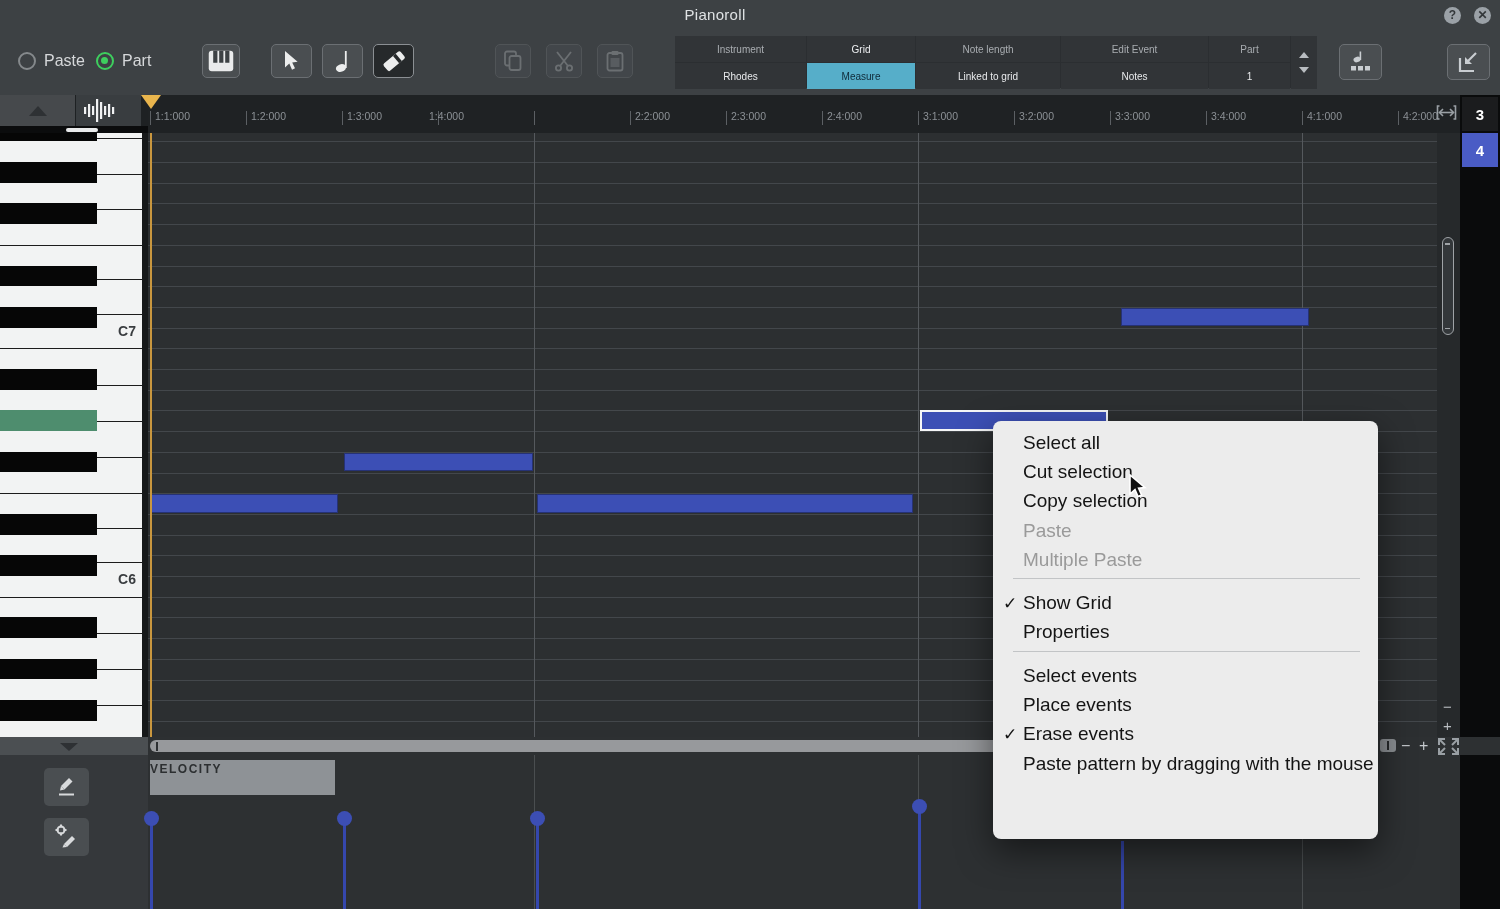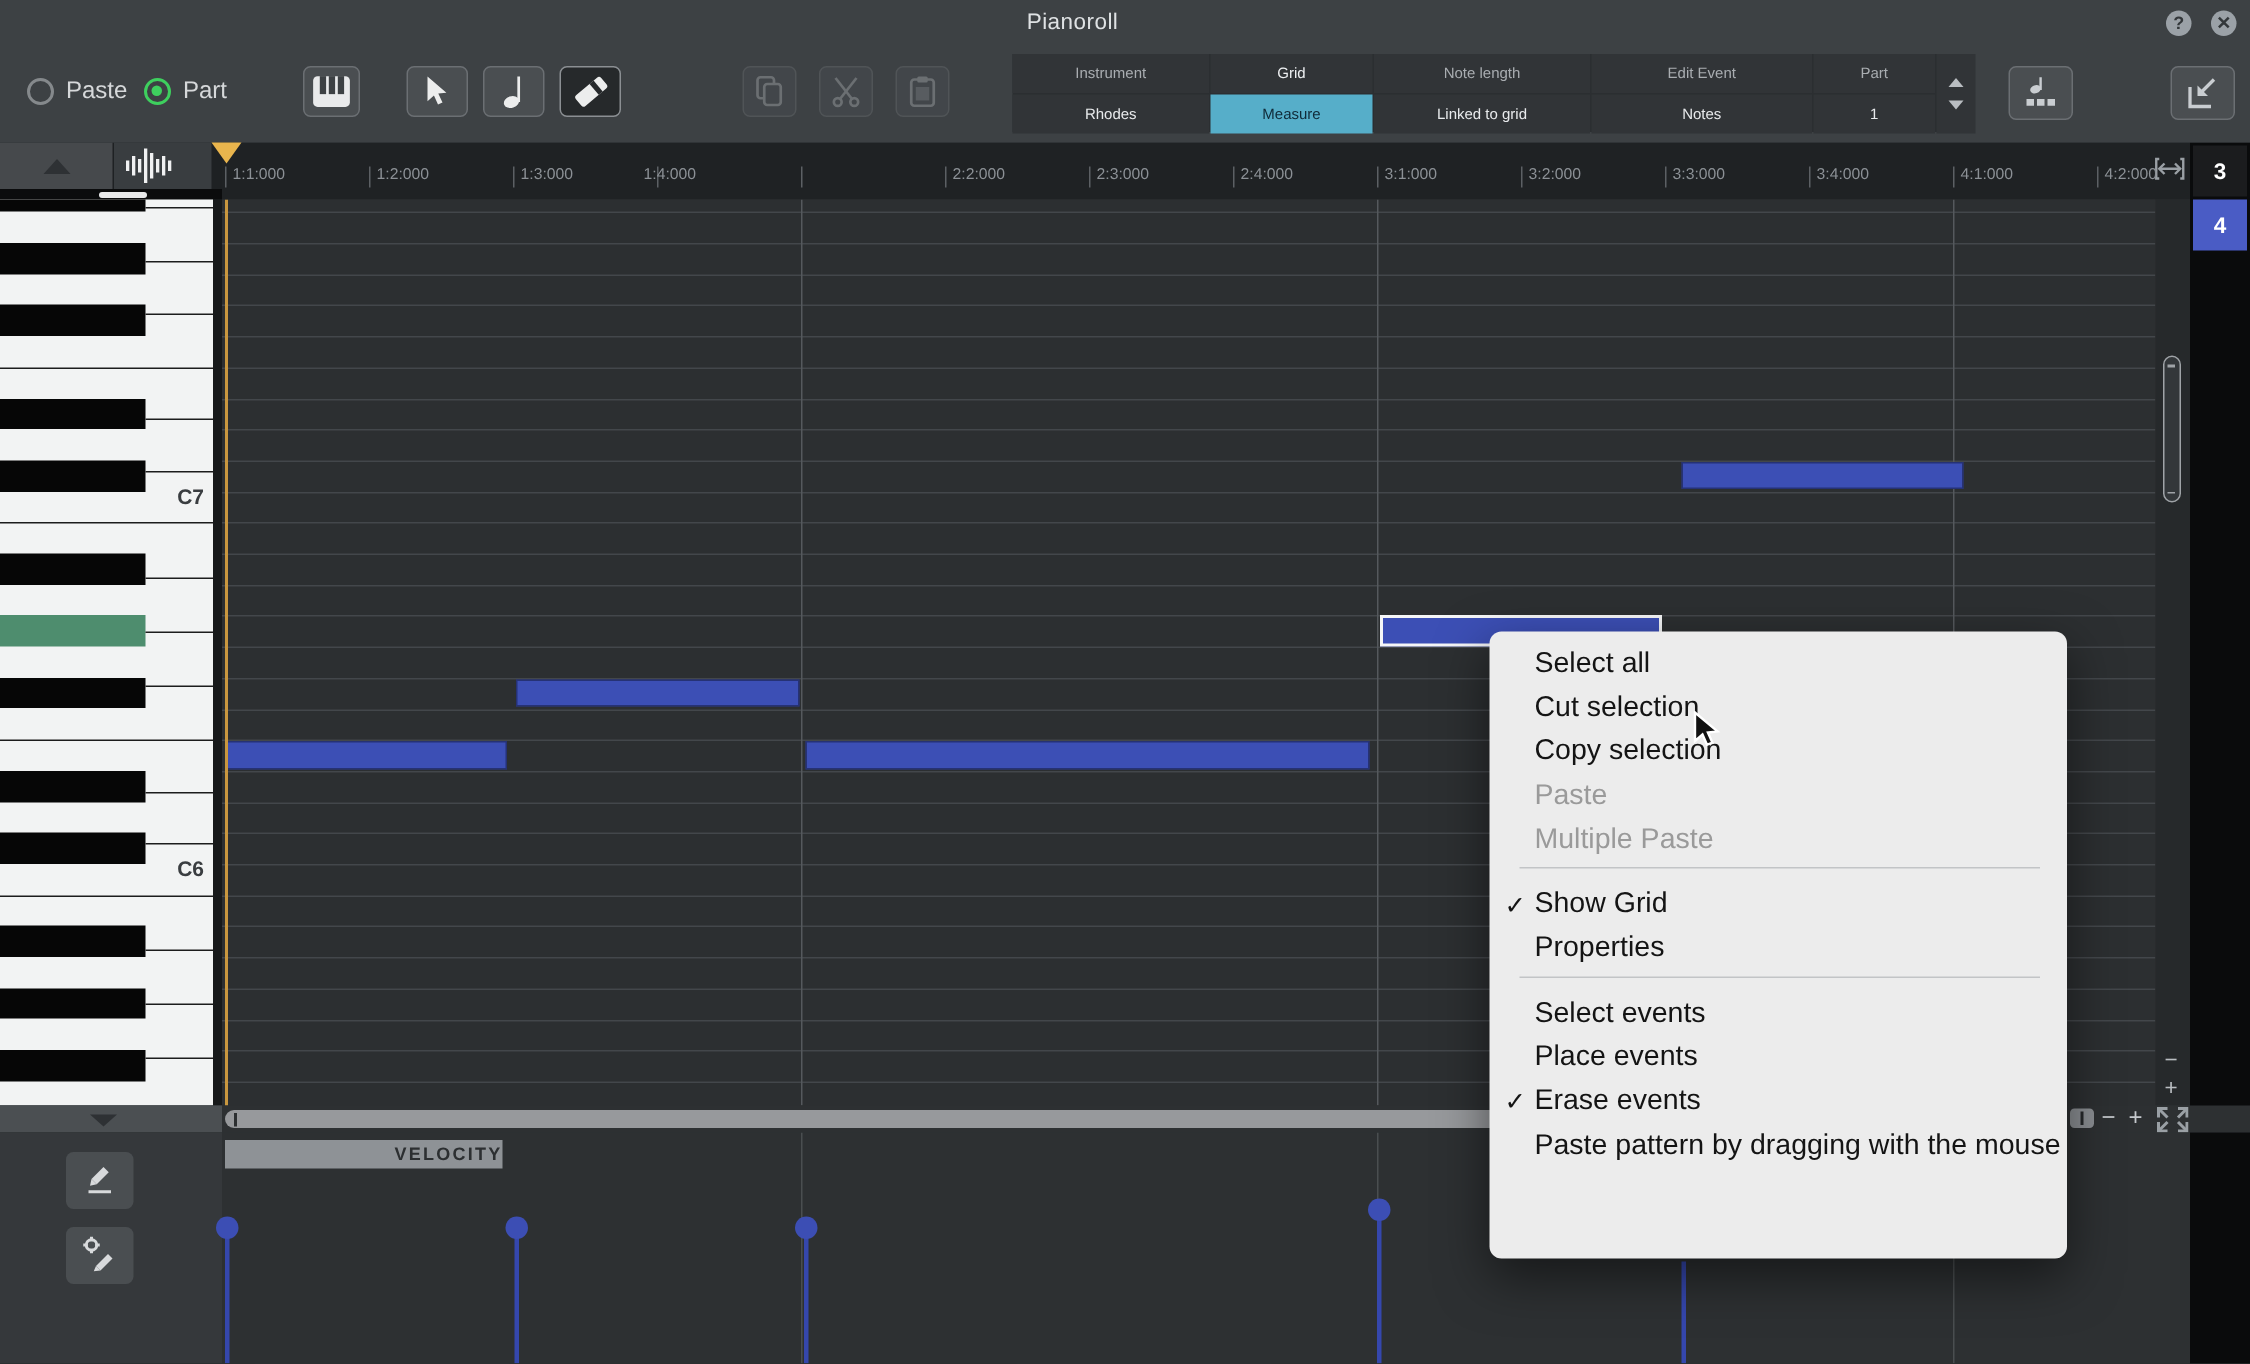--- a/index.html
+++ b/index.html
@@ -78,21 +78,21 @@
   #htrack { position:absolute; left:150px; top:3px; width:1225px; height:12px; border-radius:6px; background:#97999c; }
   #hmark { position:absolute; left:6px; top:1.5px; width:2px; height:9px; background:#2c2f31; }
   #hhandle { position:absolute; left:1380px; top:2px; width:16px; height:13px; border-radius:3px; background:#8a8e92; }
   #hhandle::after { content:""; position:absolute; left:7px; top:2px; width:2px; height:9px; background:#26292b; }
   .hz { position:absolute; top:0px; color:#c5c9cd; font-size:16px; line-height:17px; }
 
   
   #velocity { left:0; top:755px; width:1500px; height:154px; background:#2d3032; overflow:hidden; }
   #vel-left { position:absolute; left:0; top:0; width:148px; height:154px; background:#35383b; }
   .vel-btn { position:absolute; left:44px; width:45px; height:38px; border-radius:5px; background:#4a4e51; }
-  #vel-label { position:absolute; left:150px; top:5px; width:185px; height:19px; background:#8e9296; color:#2c2f31; font-size:12px; font-weight:bold; letter-spacing:1.5px; text-align:right; line-height:19px; }
+  #vel-label { position:absolute; left:150px; top:5px; width:185px; height:35px; background:#8e9296; color:#2c2f31; font-size:12px; font-weight:bold; letter-spacing:1.5px; text-align:left; line-height:19px; }
   .vline { position:absolute; top:0; width:1px; height:154px; background:#4a4e50; }
   .stem { position:absolute; width:3px; background:#3547ad; }
   .dot { position:absolute; width:15px; height:15px; border-radius:50%; background:#3c4eb4; }
   #vel-sidebar { position:absolute; left:1460px; top:0; width:40px; height:154px; background:#0a0b0c; }
 
   
   #menu { left:993px; top:421px; width:385px; height:418px; background:#ececec; border-radius:8px; box-shadow:0 12px 34px rgba(0,0,0,.5); z-index:50; padding-top:7px; }
   .mi { position:relative; height:29.3px; display:flex; align-items:center; color:#141414; font-size:19px; padding-left:30px; }
   .mi.disabled { color:#9a9a9a; }
   .mi.hl { background:#1c43d8; color:#fff; }

